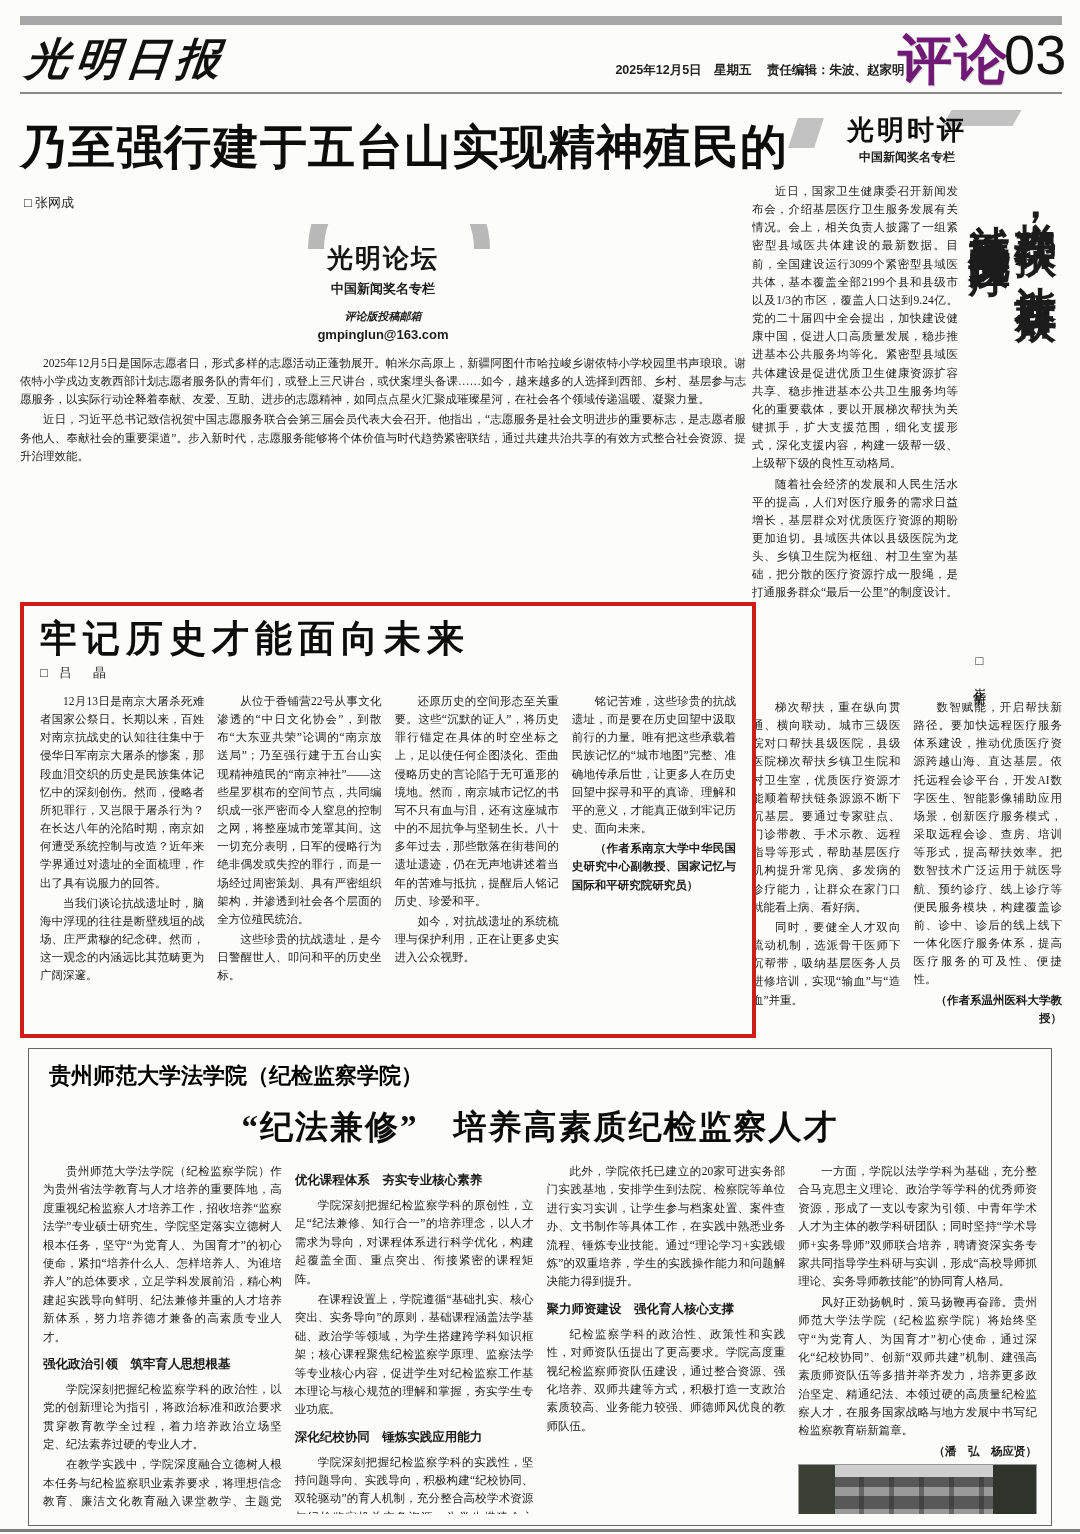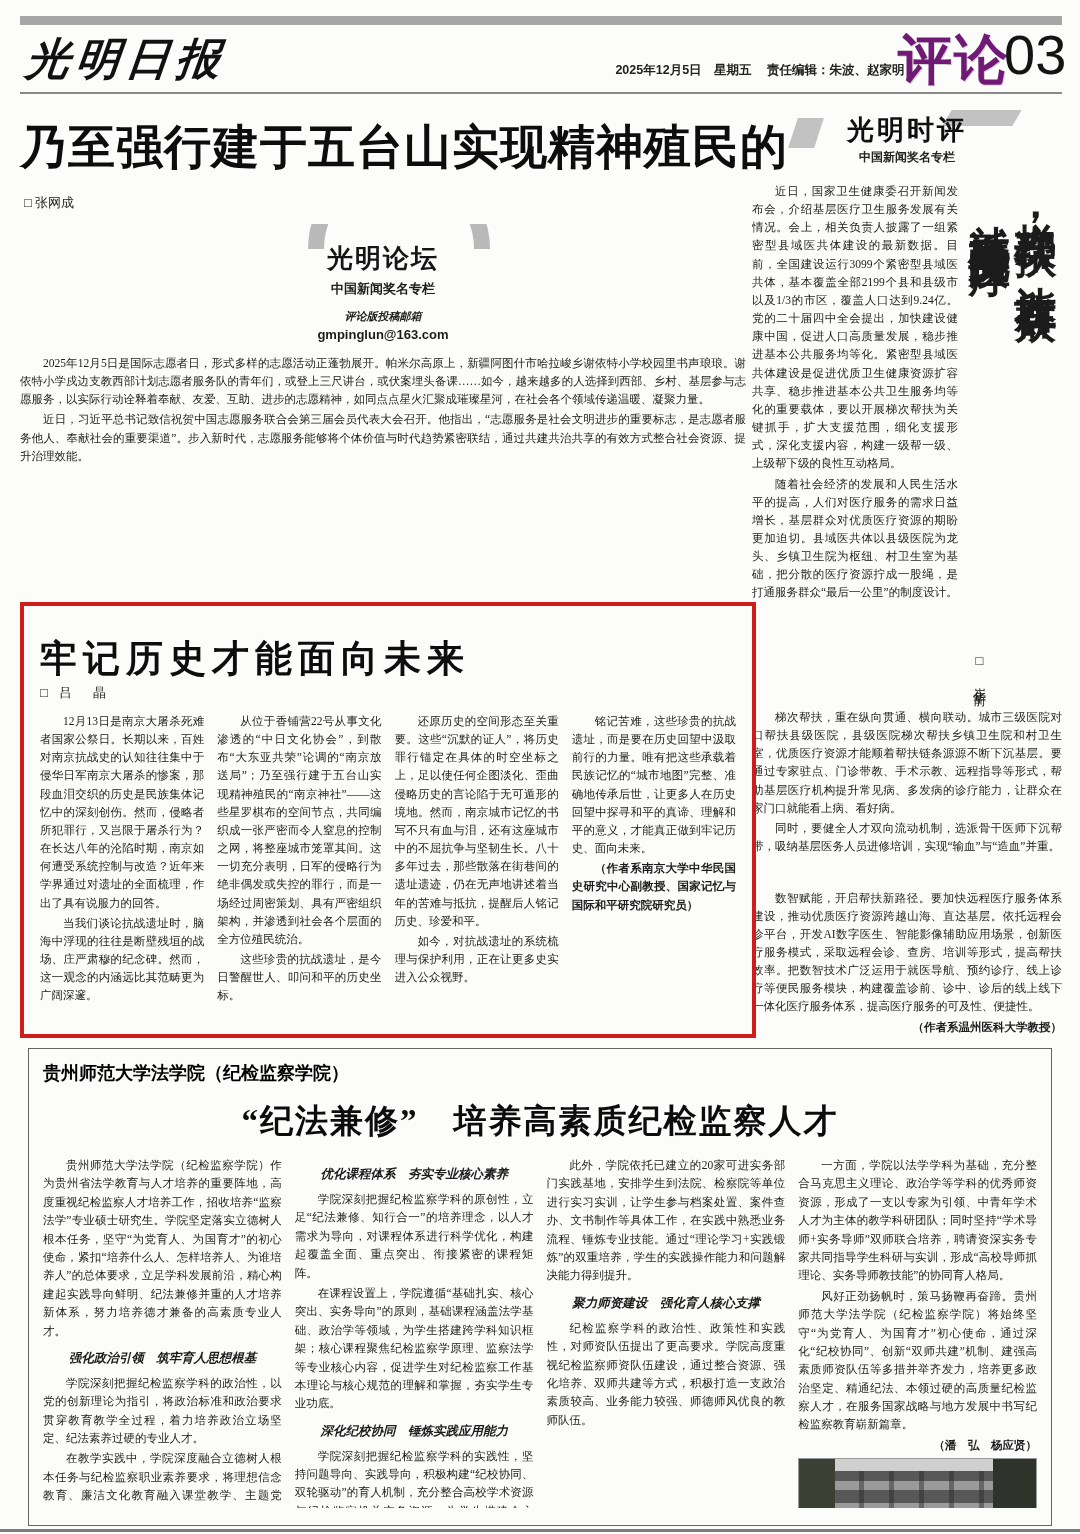--- a/index.html
+++ b/index.html
@@ -15,22 +15,22 @@
   .dateline span{margin:0 6px;}
   .section-word{position:absolute;left:898px;top:24px;font-size:54px;font-weight:bold;color:#701a75;
         letter-spacing:2px;text-shadow:1px 1px 0 #d6d6d6;}
   .page-num{position:absolute;left:1004px;top:22px;font-size:56px;font-family:"Liberation Sans",sans-serif;color:#141414;}
   .head-rule{position:absolute;left:20px;top:92px;width:1042px;height:2px;background:#8a8a8a;}
 
   
   .art-body{display:flex;gap:13px;overflow:hidden;}
   .col{flex:1 1 0;min-width:0;overflow:hidden;font-size:11.5px;line-height:1.58;text-align:justify;}
   .col p{margin:0 0 2px 0;text-indent:2em;}
-  .col .col-h{font-weight:bold;text-align:center;text-indent:0;margin:8px 0 6px 0;font-size:12.5px;
-        font-family:"Liberation Sans",sans-serif;font-style:italic;}
+  .col .col-h{font-weight:bold;text-align:left;text-indent:0;margin:8px 0 6px 0;font-size:12.5px;
+        font-family:"Liberation Sans",sans-serif;}
   .col .credit{font-weight:bold;}
   .col .sig{font-weight:bold;text-indent:0;text-align:right;}
   .col .sigr{font-weight:bold;text-indent:0;text-align:right;}
 
   
   .main-headline{position:absolute;left:20px;top:116px;width:726px;font-size:47px;font-weight:bold;
         letter-spacing:1px;white-space:nowrap;color:#0d0d0d;}
   .main-byline{position:absolute;left:24px;top:194px;font-size:13px;}
   .main-body{position:absolute;left:20px;top:224px;width:726px;height:372px;}
 
@@ -52,34 +52,34 @@
   .sp-title{position:relative;font-size:27px;font-weight:bold;letter-spacing:3px;color:#101010;}
   .sp-sub{position:relative;font-size:12px;font-weight:bold;color:#222;margin-top:1px;}
   .comm-row1{display:flex;height:510px;gap:8px;}
   .comm-upper{flex:1 1 0;overflow:hidden;}
   .comm-upper .col{font-size:11.5px;}
   .vhead-wrap{position:relative;width:96px;flex:0 0 96px;}
   .vhead{writing-mode:vertical-rl;font-weight:bold;height:100%;padding-top:8px;}
   .vline1{display:block;font-size:42px;line-height:1.1;letter-spacing:4px;}
   .vline2{display:block;font-size:42px;line-height:1.1;letter-spacing:4px;margin-top:2px;}
   .vbyline{position:absolute;left:4px;bottom:6px;writing-mode:vertical-rl;font-size:13px;letter-spacing:3px;}
-  .comm-row2{height:348px;margin-top:16px;flex-direction:column;}
+  .comm-row2{height:348px;margin-top:6px;}
   .comm-row2 .col{font-size:11.5px;}
 
   
   .boxed{position:absolute;left:20px;top:602px;width:736px;height:436px;border:4px solid #cf1d1a;
-         background:#fcfcfa;box-sizing:border-box;padding:28px 16px;}
+         background:#fcfcfa;box-sizing:border-box;padding:8px 16px;}
   .boxed-headline{font-size:37px;font-weight:bold;letter-spacing:6px;color:#0d0d0d;margin:2px 0 4px 0;}
   .boxed-byline{font-size:13px;letter-spacing:4px;margin-bottom:10px;}
   .boxed-body{height:318px;}
 
   
   .advertorial{position:absolute;left:28px;top:1048px;width:1024px;height:478px;border:1px solid #666;
          box-sizing:border-box;padding:12px 14px;}
-  .adv-kicker{font-size:18px;font-weight:bold;font-family:"Liberation Sans",sans-serif;color:#000;}
+  .adv-kicker{font-size:22px;font-weight:bold;font-family:"Liberation Sans",sans-serif;color:#000;margin-left:6px;}
   .adv-headline{text-align:center;font-size:33px;font-weight:bold;letter-spacing:2px;margin:14px 0 12px 0;color:#0c0c0c;}
   .adv-body{height:352px;}
   .adv-body .col{font-size:11.5px;line-height:1.6;}
 
   .building-photo{height:168px;margin-top:4px;border:1px solid #999;
     background:
       linear-gradient(#1f1f1f,#1f1f1f) 62% 100%/34px 34px no-repeat,
       linear-gradient(to right,#3b4034 0 15%,rgba(0,0,0,0) 15%),
       linear-gradient(to left,#2e332b 0 18%,rgba(0,0,0,0) 18%),
       linear-gradient(#cfcfcf,#cfcfcf) 0 0/100% 12px no-repeat,

